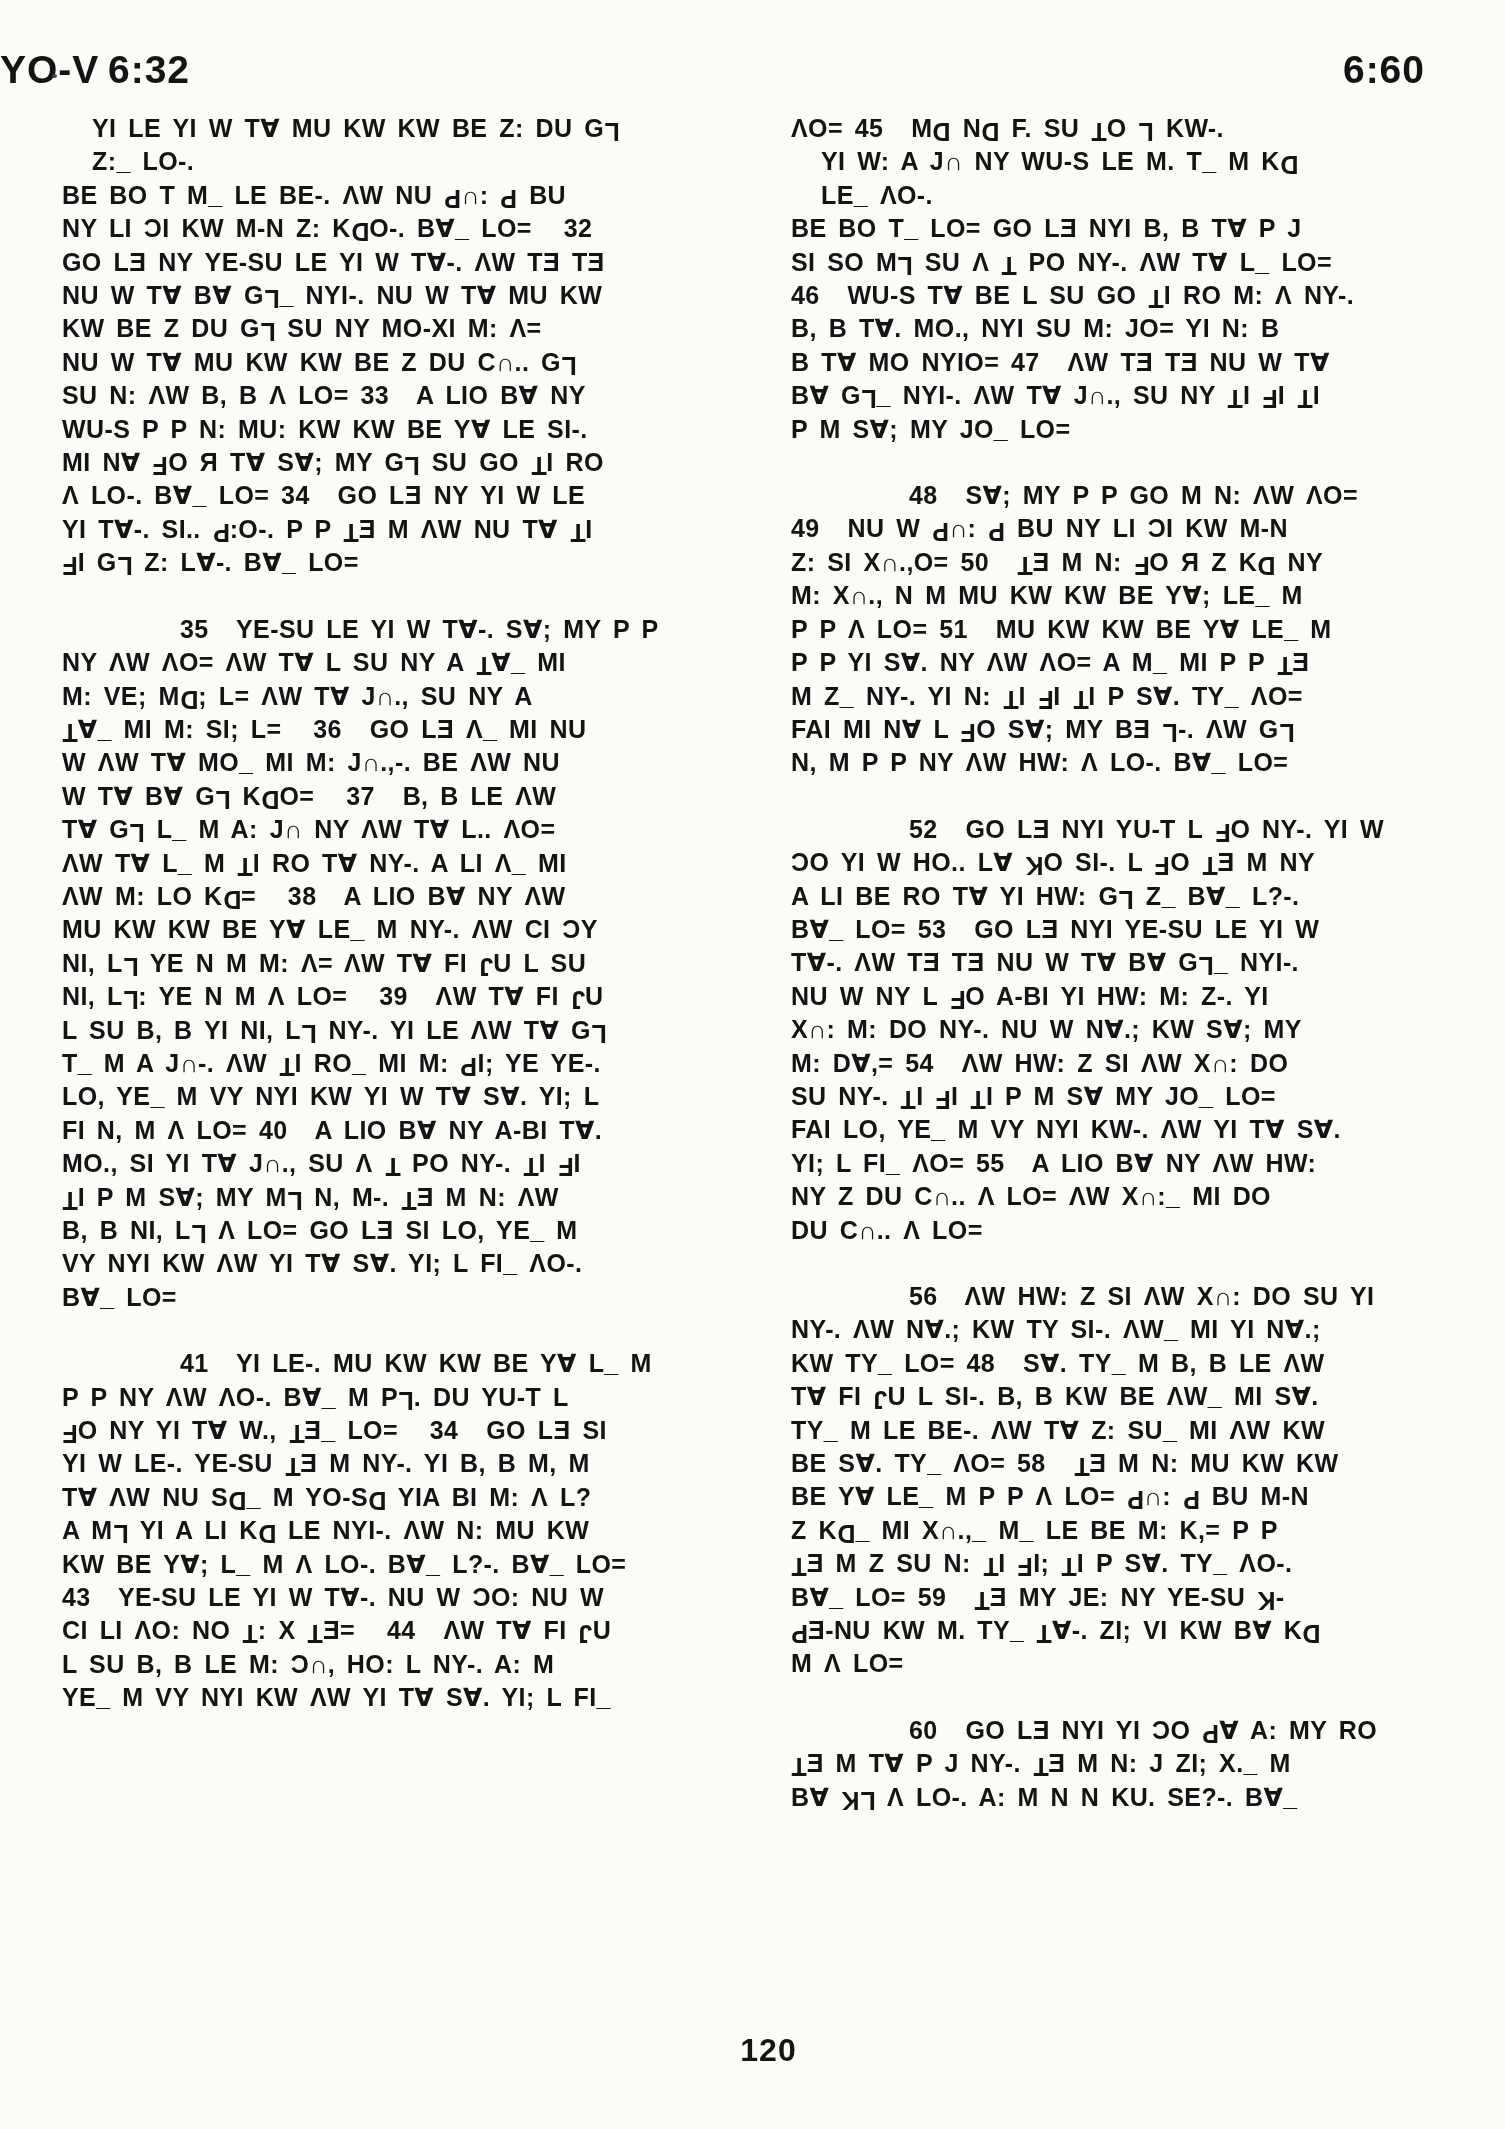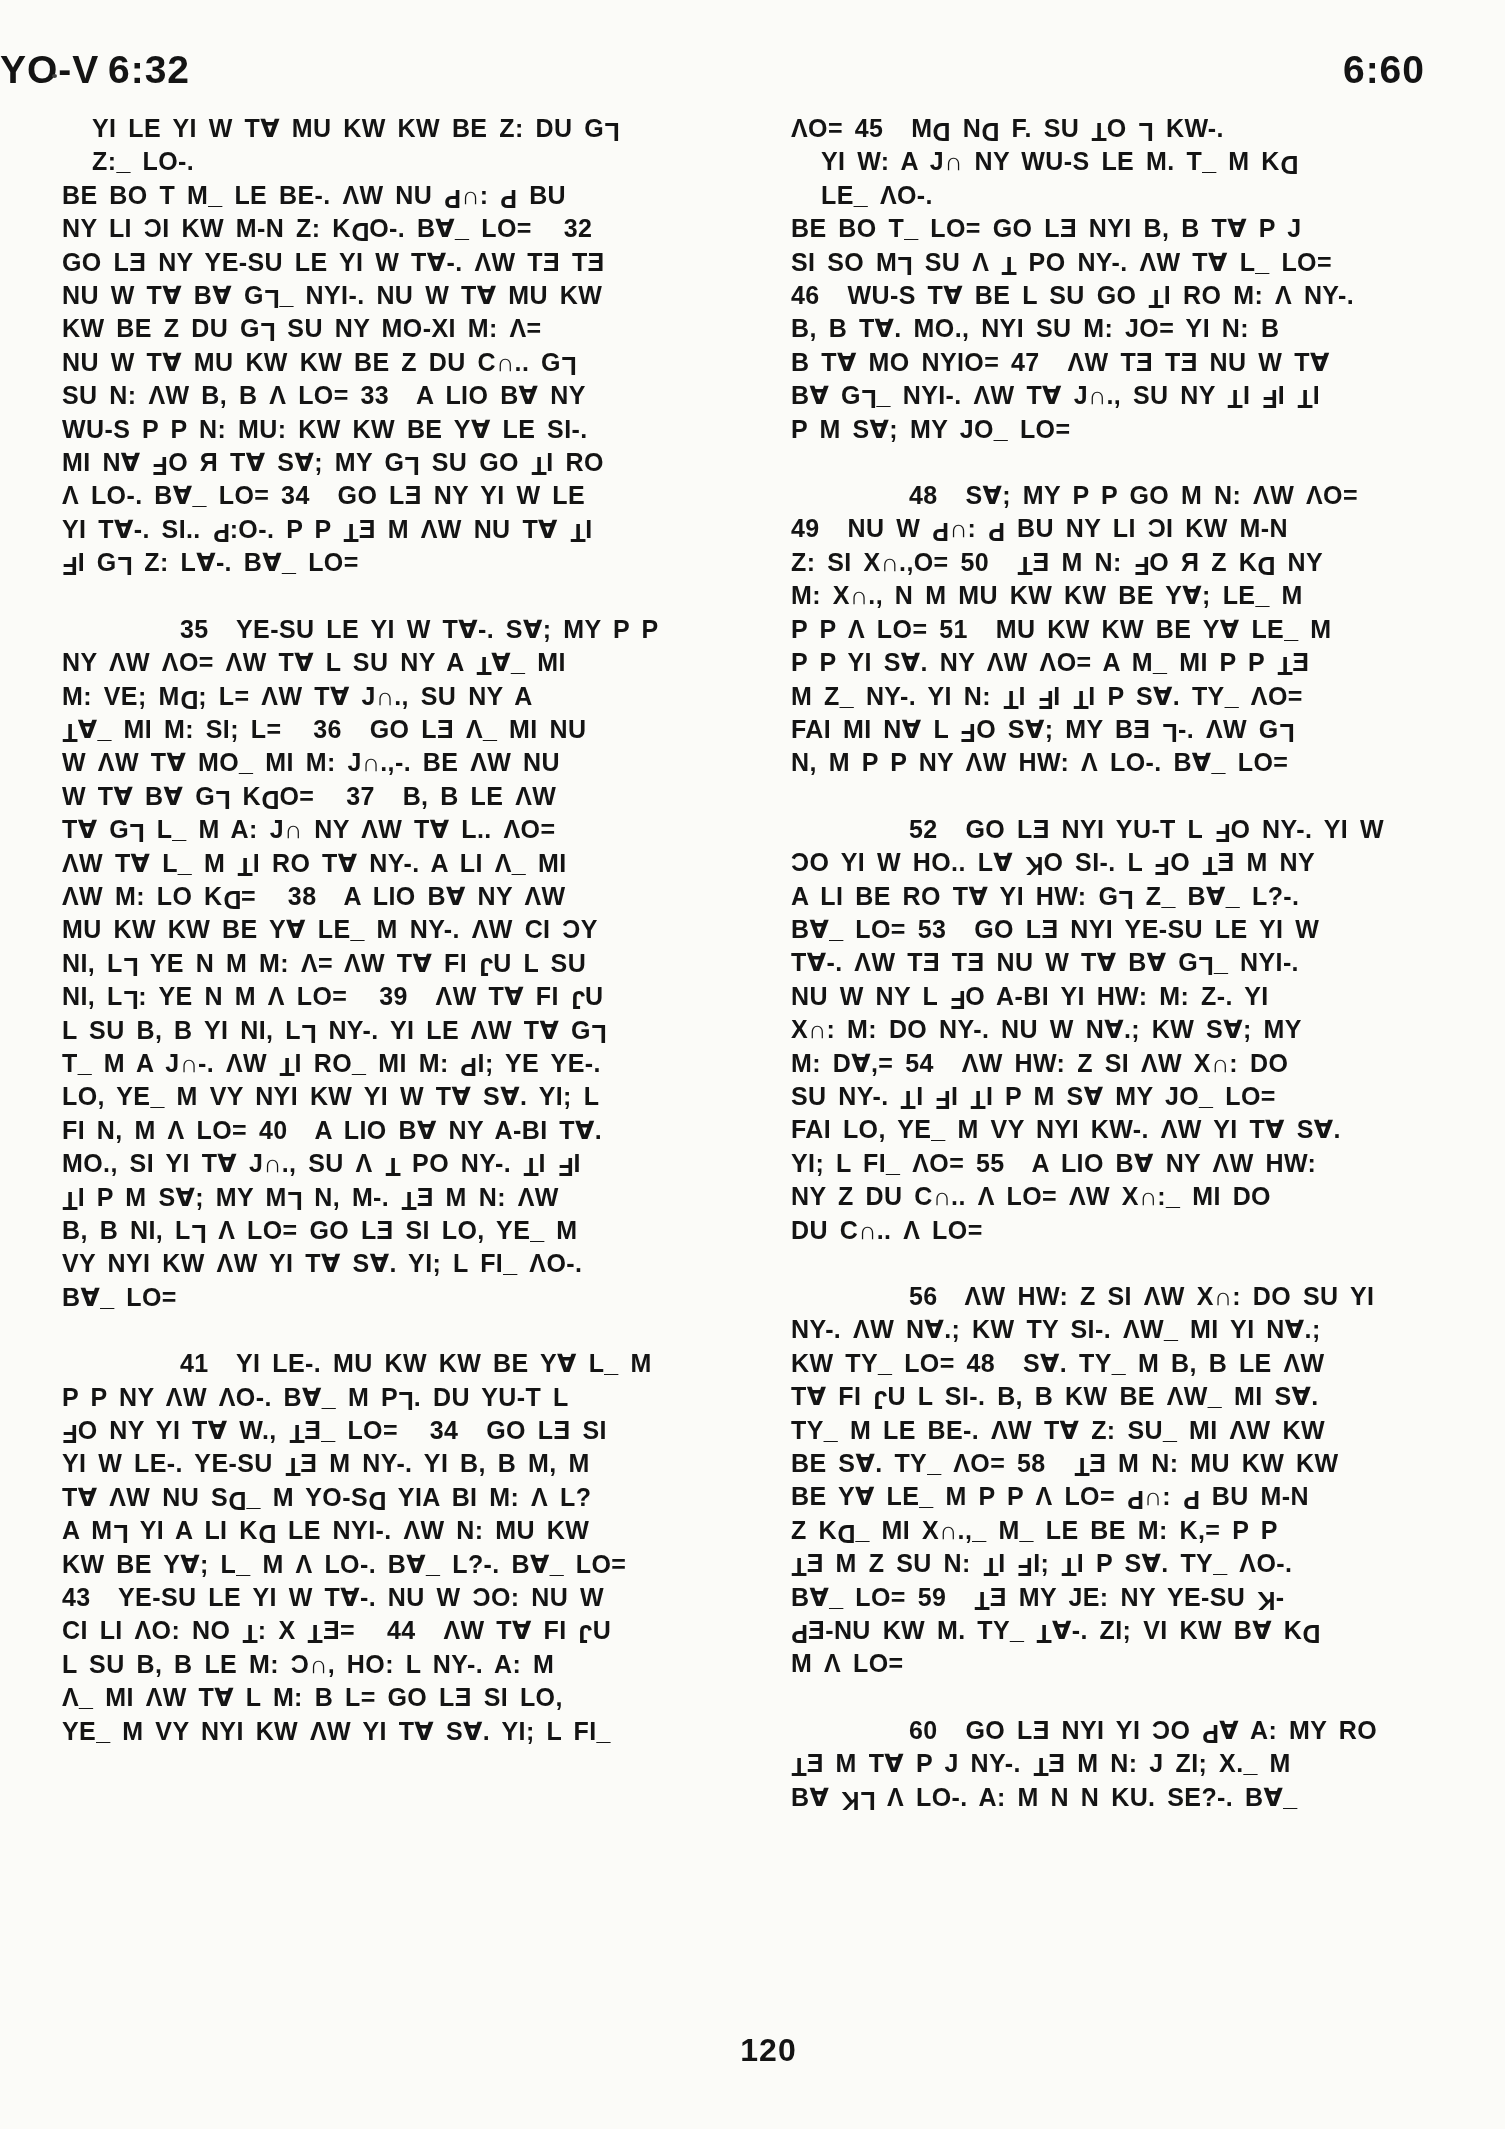--- a/index.html
+++ b/index.html
@@ -79,21 +79,20 @@
       <div class="line ind2"><span class="vn">41</span> YI LE-. MU KW KW BE Y∀ L_ M</div>
       <div class="line">P P NY ΛW ΛO-. B∀_ M P<span class="fl">L</span>. DU YU-T L</div>
       <div class="line"><span class="fl">F</span>O NY YI T∀ W., <span class="fl">T</span>Ǝ_ LO= <span class="vn">34</span> GO LƎ SI</div>
       <div class="line">YI W LE-. YE-SU <span class="fl">T</span>Ǝ M NY-. YI B, B M, M</div>
       <div class="line">T∀ ΛW NU S<span class="fl">D</span>_ M YO-S<span class="fl">D</span> YIA BI M: Λ L?</div>
       <div class="line">A M<span class="fl">L</span> YI A LI K<span class="fl">D</span> LE NYI-. ΛW N: MU KW</div>
       <div class="line">KW BE Y∀; L_ M Λ LO-. B∀_ L?-. B∀_ LO=</div>
       <div class="line"><span class="vn">43</span> YE-SU LE YI W T∀-. NU W ƆO: NU W</div>
       <div class="line">CI LI ΛO: NO <span class="fl">T</span>: X <span class="fl">T</span>Ǝ= <span class="vn">44</span> ΛW T∀ FI <span class="fl">J</span>U</div>
       <div class="line">L SU B, B LE M: Ɔ∩, HO: L NY-. A: M</div>
-      <div class="line">Λ_ MI ΛW T∀ L M: B L= GO LƎ SI LO,</div>
       <div class="line">YE_ M VY NYI KW ΛW YI T∀ S∀. YI; L FI_</div>
     </div>
   <div class="col">
       <div class="line">ΛO= <span class="vn">45</span> M<span class="fl">D</span> N<span class="fl">D</span> F. SU <span class="fl">T</span>O <span class="fl">L</span> KW-.</div>
       <div class="line ind1">YI W: A J∩ NY WU-S LE M. T_ M K<span class="fl">D</span></div>
       <div class="line ind1">LE_ ΛO-.</div>
       <div class="line">BE BO T_ LO= GO LƎ NYI B, B T∀ P J</div>
       <div class="line">SI SO M<span class="fl">L</span> SU Λ <span class="fl">T</span> PO NY-. ΛW T∀ L_ LO=</div>
       <div class="line"><span class="vn">46</span> WU-S T∀ BE L SU GO <span class="fl">T</span>I RO M: Λ NY-.</div>
       <div class="line">B, B T∀. MO., NYI SU M: JO= YI N: B</div>

